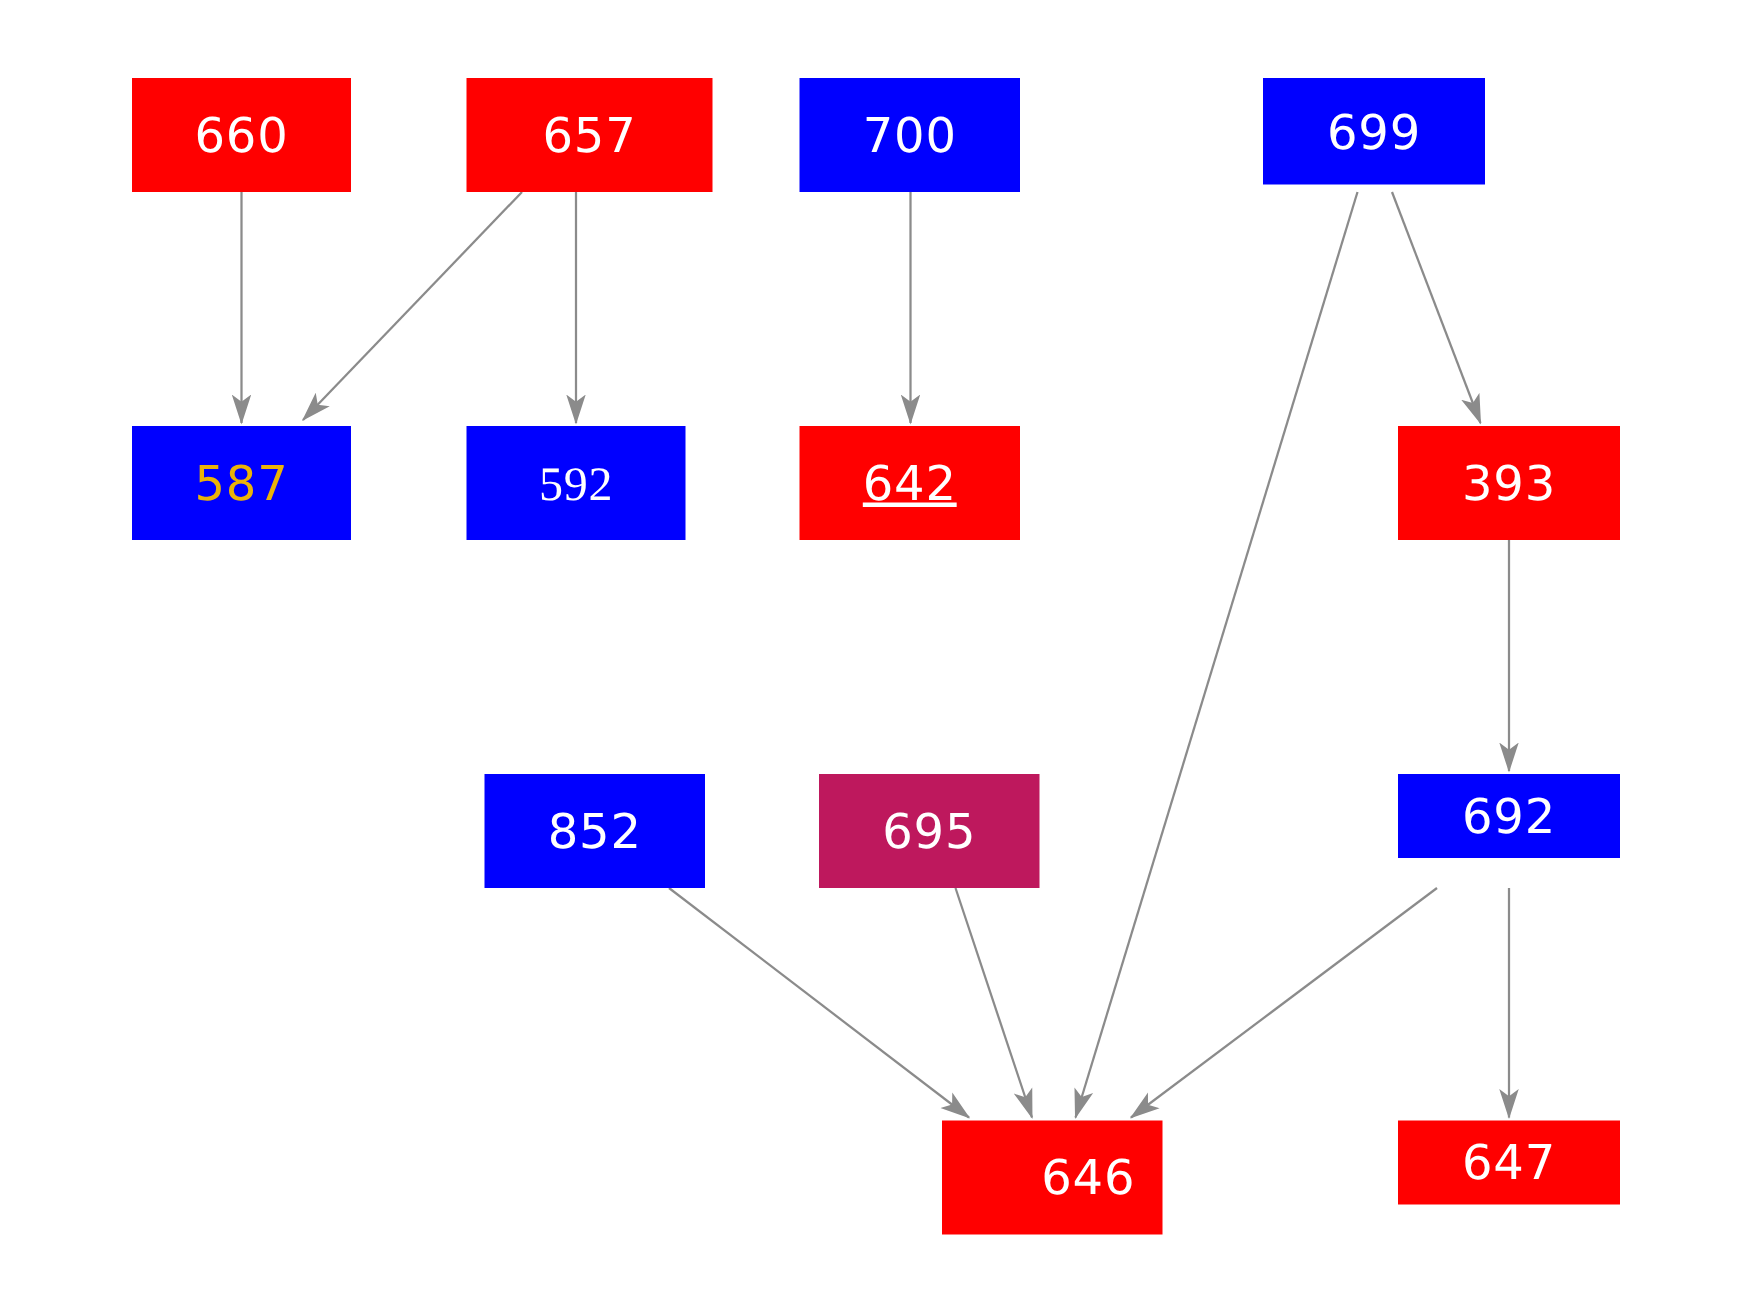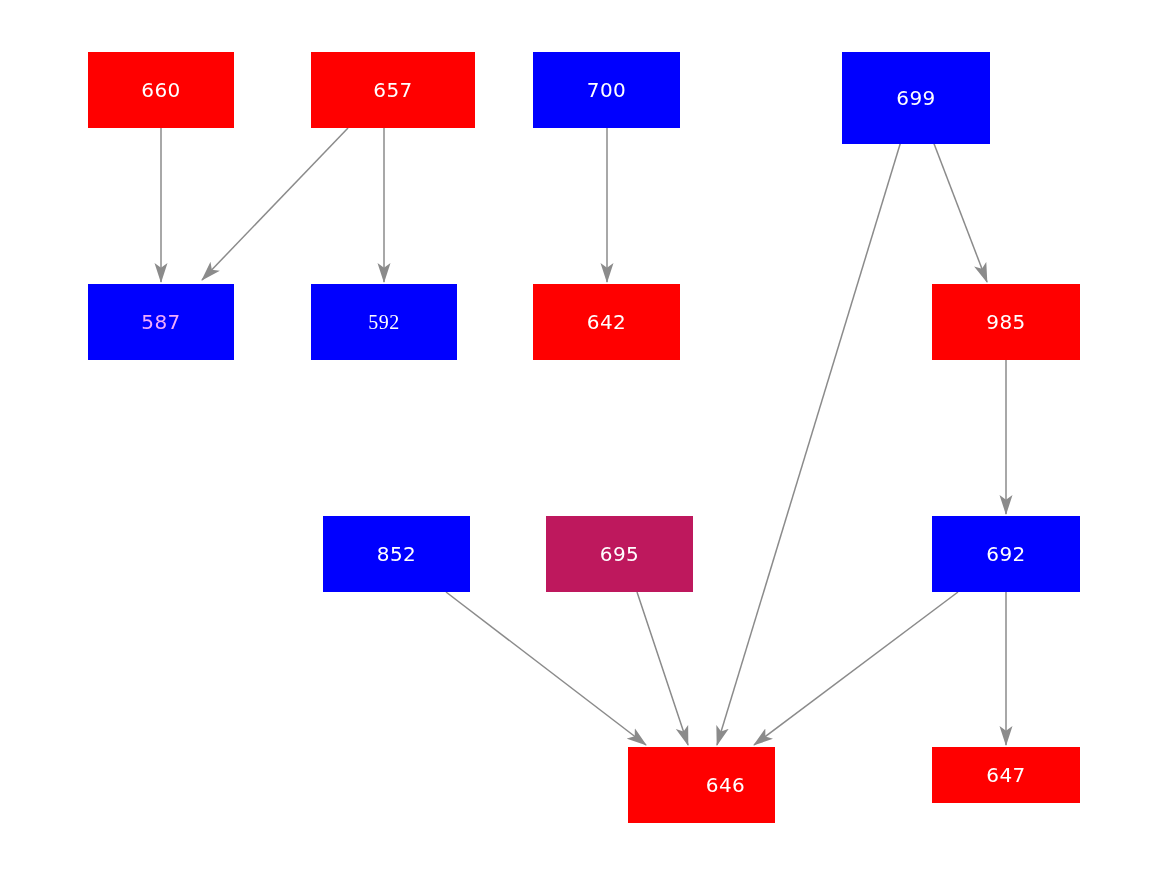--- a/index.html
+++ b/index.html
@@ -24,21 +24,21 @@
     pointer-events: none;
   }
   .node {
     position: absolute;
     display: flex;
     align-items: center;
     justify-content: center;
     box-sizing: border-box;
   }
   .node .node-label {
-    font-size: 20px;
+    font-size: 32px;
     line-height: 1;
     letter-spacing: 0.5px;
   }
 </style>
 </head>
 <body>
 
 <div class="canvas">
   <svg class="edge-layer" width="1167" height="875" viewBox="0 0 1167 875" xmlns="http://www.w3.org/2000/svg">
     <defs>
@@ -63,42 +63,42 @@
   <div id="node-group">
       <div class="node" style="left: 88px; top: 52px; width: 146px; height: 76px; background: rgb(255, 0, 0);">
         <span class="node-label" style="color: rgb(255, 255, 255);">660</span>
       </div>
       <div class="node" style="left: 311px; top: 52px; width: 164px; height: 76px; background: rgb(255, 0, 0);">
         <span class="node-label" style="color: rgb(255, 255, 255);">657</span>
       </div>
       <div class="node" style="left: 533px; top: 52px; width: 147px; height: 76px; background: rgb(0, 0, 255);">
         <span class="node-label" style="color: rgb(255, 255, 255);">700</span>
       </div>
-      <div class="node" style="left: 842px; top: 52px; width: 148px; height: 92px; background: rgb(0, 0, 255);">
+      <div class="node" style="left: 842px; top: 52px; width: 148px; height: 71px; background: rgb(0, 0, 255);">
         <span class="node-label" style="color: rgb(255, 255, 255);">699</span>
       </div>
       <div class="node" style="left: 88px; top: 284px; width: 146px; height: 76px; background: rgb(0, 0, 255);">
-        <span class="node-label" style="color: #f0abfc;">587</span>
+        <span class="node-label" style="color: #eab308;">587</span>
       </div>
       <div class="node" style="left: 311px; top: 284px; width: 146px; height: 76px; background: rgb(0, 0, 255);">
         <span class="node-label" style="color: rgb(255, 255, 255); font-family: Liberation Serif, serif;">592</span>
       </div>
       <div class="node" style="left: 533px; top: 284px; width: 147px; height: 76px; background: rgb(255, 0, 0);">
-        <span class="node-label" style="color: rgb(255, 255, 255);">642</span>
+        <span class="node-label" style="color: rgb(255, 255, 255); text-decoration: underline;">642</span>
       </div>
       <div class="node" style="left: 932px; top: 284px; width: 148px; height: 76px; background: rgb(255, 0, 0);">
-        <span class="node-label" style="color: rgb(255, 255, 255);">985</span>
+        <span class="node-label" style="color: rgb(255, 255, 255);">393</span>
       </div>
       <div class="node" style="left: 323px; top: 516px; width: 147px; height: 76px; background: rgb(0, 0, 255);">
         <span class="node-label" style="color: rgb(255, 255, 255);">852</span>
       </div>
       <div class="node" style="left: 546px; top: 516px; width: 147px; height: 76px; background: #be185d;">
         <span class="node-label" style="color: rgb(255, 255, 255);">695</span>
       </div>
-      <div class="node" style="left: 932px; top: 516px; width: 148px; height: 76px; background: rgb(0, 0, 255);">
+      <div class="node" style="left: 932px; top: 516px; width: 148px; height: 56px; background: rgb(0, 0, 255);">
         <span class="node-label" style="color: rgb(255, 255, 255);">692</span>
       </div>
       <div class="node" style="left: 628px; top: 747px; width: 147px; height: 76px; background: rgb(255, 0, 0); padding-left: 48px;">
         <span class="node-label" style="color: rgb(255, 255, 255);">646</span>
       </div>
       <div class="node" style="left: 932px; top: 747px; width: 148px; height: 56px; background: rgb(255, 0, 0);">
         <span class="node-label" style="color: rgb(255, 255, 255);">647</span>
       </div>
     </div>
 </div>

